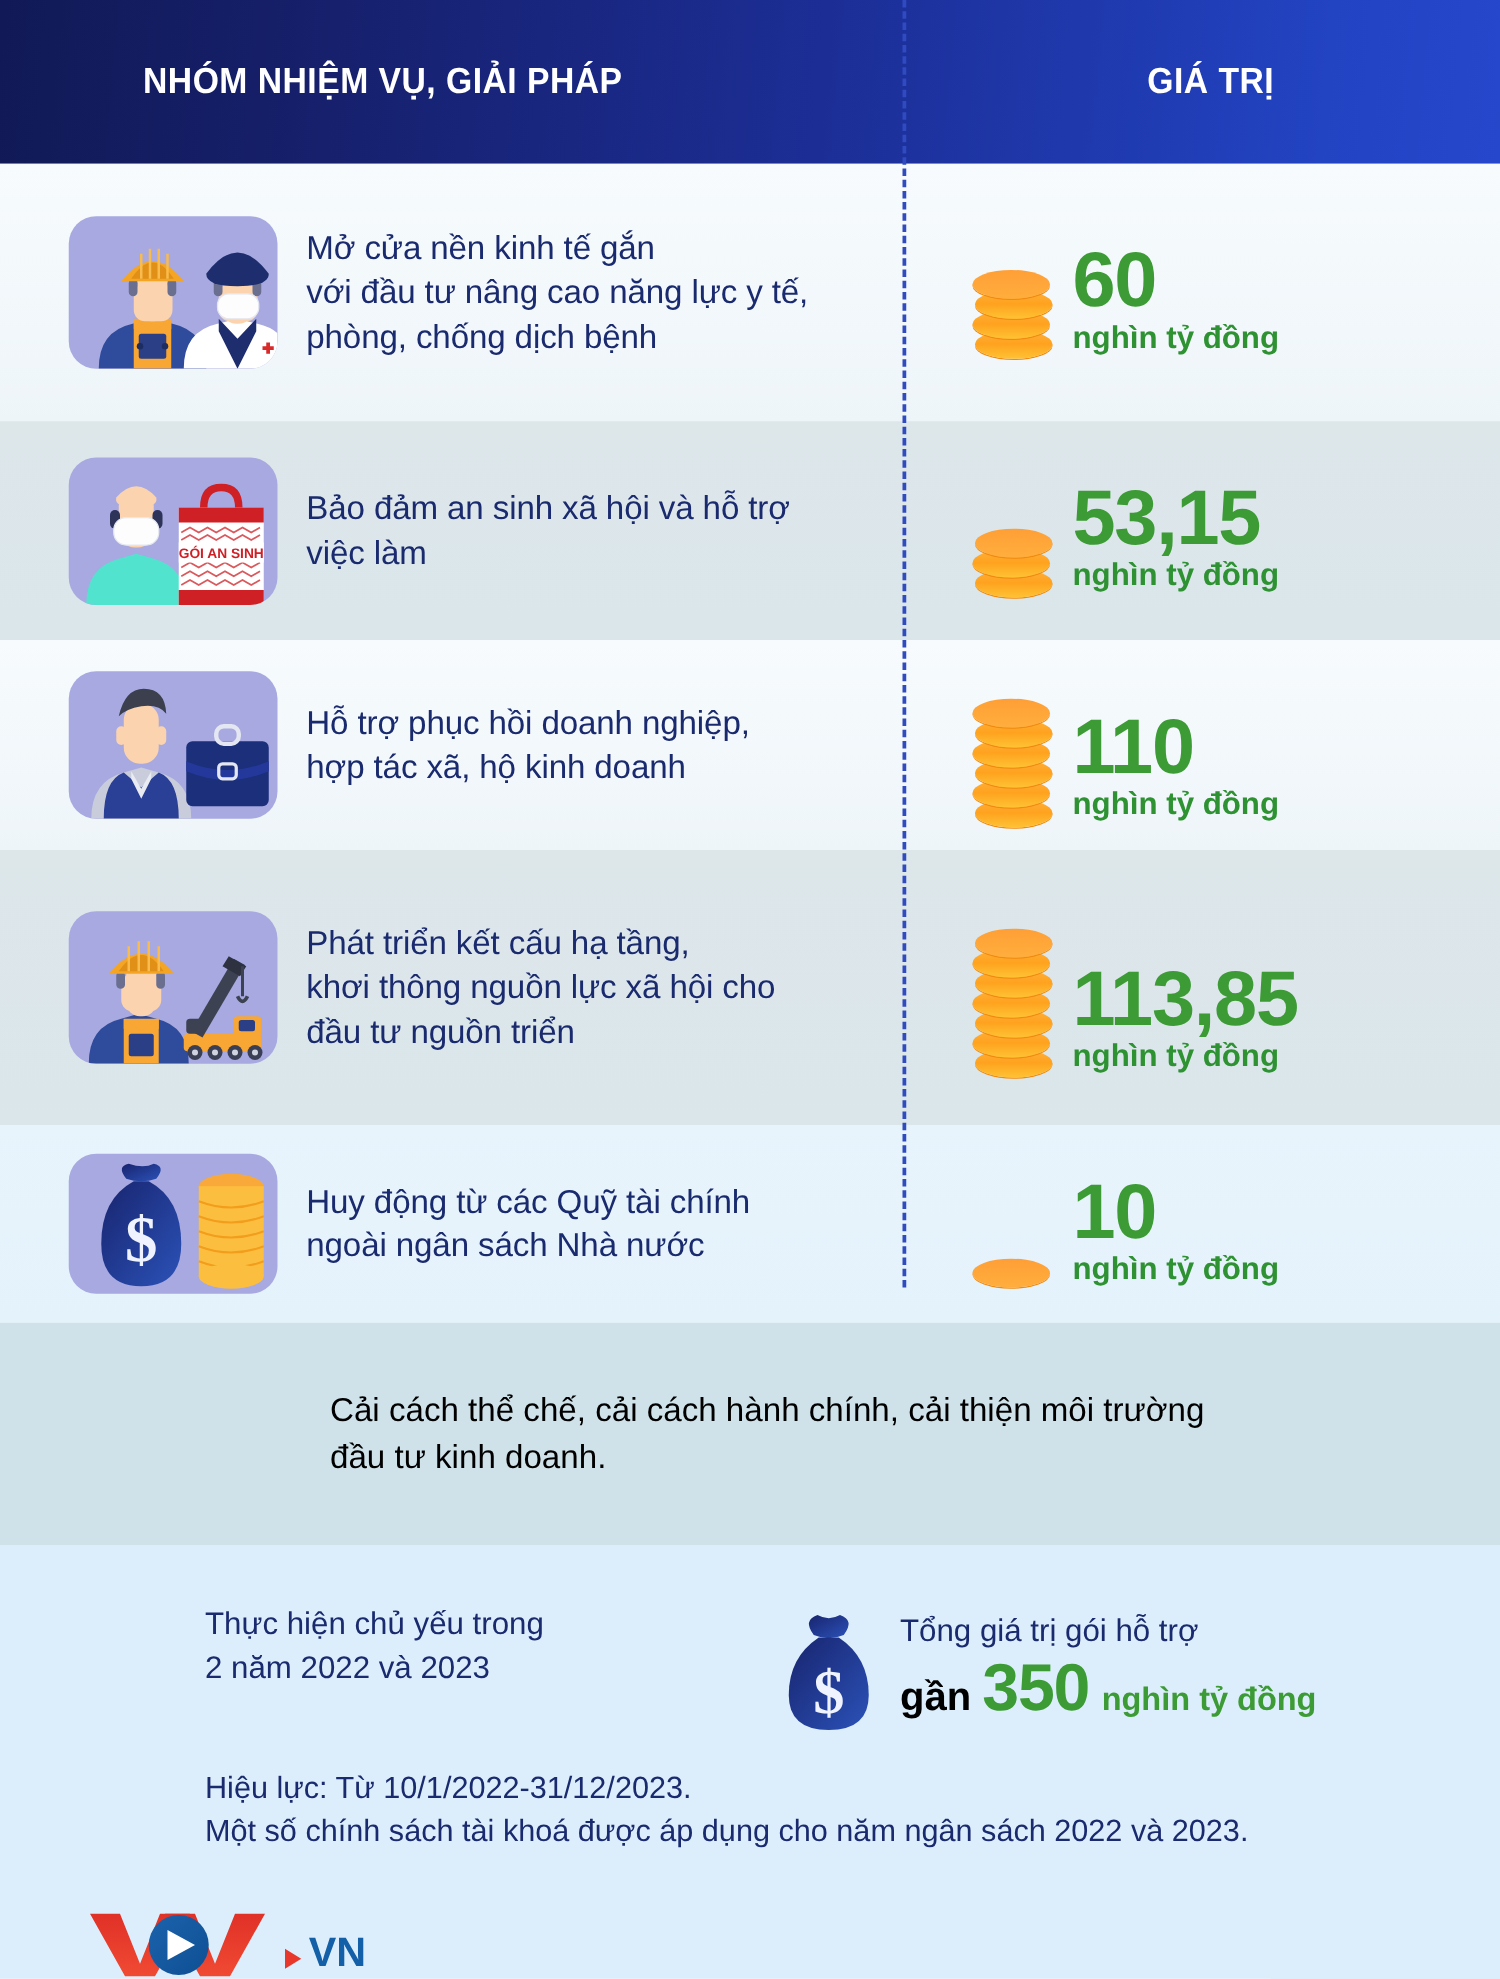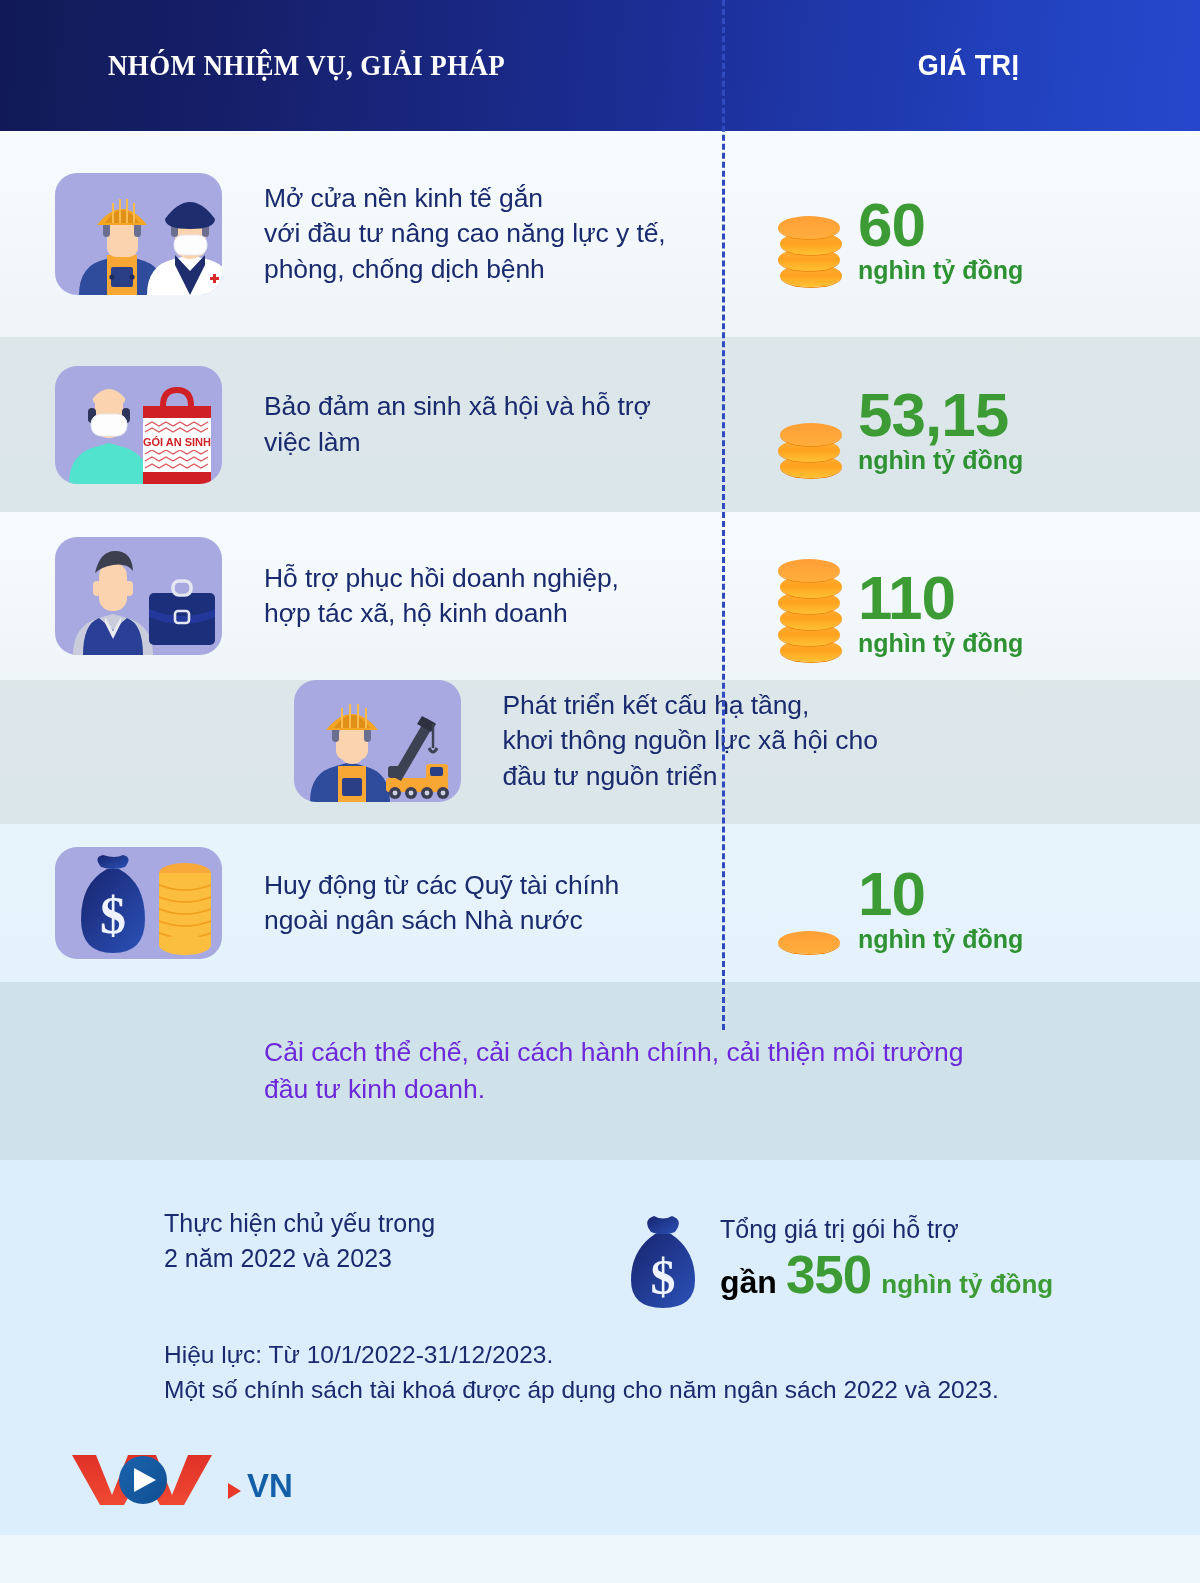--- a/index.html
+++ b/index.html
@@ -10,21 +10,21 @@
     background:#ffffff;overflow:hidden;
   }
   .page{position:relative;width:1200px;height:1583px;background:#eef7fc;}
 
   
   .header{
     position:relative;height:131px;
     background:linear-gradient(95deg,#111a56 0%,#16206c 22%,#1c2e96 55%,#2243c2 88%,#2647cb 100%);
     display:flex;align-items:center;
   }
-  .header .col-a{width:723px;display:flex;align-items:flex-start;justify-content:center;font-family:Liberation Serif, serif;}
+  .header .col-a{width:723px;display:flex;align-items:flex-start;justify-content:center;}
   .header .col-b{flex:1;display:flex;align-items:center;justify-content:center;}
   .header h1{
     margin:0;color:#ffffff;font-weight:700;letter-spacing:.4px;
     font-size:29px;text-transform:uppercase;
     transform:scaleX(.93);transform-origin:center;white-space:nowrap;
   }
   .header .col-a h1{margin-left:-110px;}
   .header .col-b h1{margin-left:14px;}
 
   
@@ -34,29 +34,29 @@
   }
 
   
   .rows{position:relative;}
   .row{position:relative;display:flex;align-items:center;overflow:hidden;}
   .row.light{background:linear-gradient(180deg,#f7fbfe 0%,#eef5f8 100%);}
   .row.dark{background:linear-gradient(180deg,#dde7ea 0%,#dbe6ea 100%);}
   .row.r1{height:206px;}
   .row.r2{height:175px;}
   .row.r3{height:168px;}
-  .row.r4{height:144px;flex-direction:column;}
+  .row.r4{height:220px;}
   .row.r5{height:158px;}
 
   .cell-left{width:723px;display:flex;align-items:center;padding-left:55px;box-sizing:border-box;}
   .cell-right{flex:1;display:flex;align-items:center;padding-left:55px;box-sizing:border-box;}
 
   .icon-tile{
     width:167px;height:122px;border-radius:22px;background:#a7a9e0;
-    flex:0 0 auto;position:relative;overflow:hidden;margin-right:42px;
+    flex:0 0 auto;position:relative;overflow:hidden;margin-right:23px;
   }
   .row.r2 .icon-tile{height:118px;}
   .row.r3 .icon-tile{height:118px;}
   .row.r4 .icon-tile{height:122px;}
   .row.r5 .icon-tile{height:112px;}
 
   .task-text{
     color:#1a2a6e;font-size:26.5px;line-height:1.33;font-weight:400;
     letter-spacing:-.1px;
   }
@@ -78,21 +78,21 @@
   .val-unit{
     display:block;color:#2e9233;font-weight:700;font-size:25px;line-height:1.25;
     margin-top:2px;
   }
 
   
   .note-row{
     height:178px;background:#cfe2e9;display:flex;align-items:center;
     padding-left:264px;box-sizing:border-box;
   }
-  .note-row p{margin:0;color:#6d28d9;font-size:26.5px;line-height:1.38;}
+  .note-row p{margin:0;color:#000000;font-size:26.5px;line-height:1.38;}
 
   
   .footer{background:#dceefb;height:375px;position:relative;}
   .f-top{display:flex;align-items:flex-start;padding:46px 0 0 164px;}
   .f-period{color:#1a2a6e;font-size:25px;line-height:1.4;width:460px;}
   .f-total{display:flex;align-items:flex-start;}
   .bag{width:78px;height:96px;position:relative;flex:0 0 auto;margin-right:18px;margin-top:6px;}
   .f-total-txt{padding-top:8px;}
   .f-total-label{color:#1a2a6e;font-size:25px;line-height:1.2;}
   .f-total-val{display:flex;align-items:baseline;margin-top:4px;}

